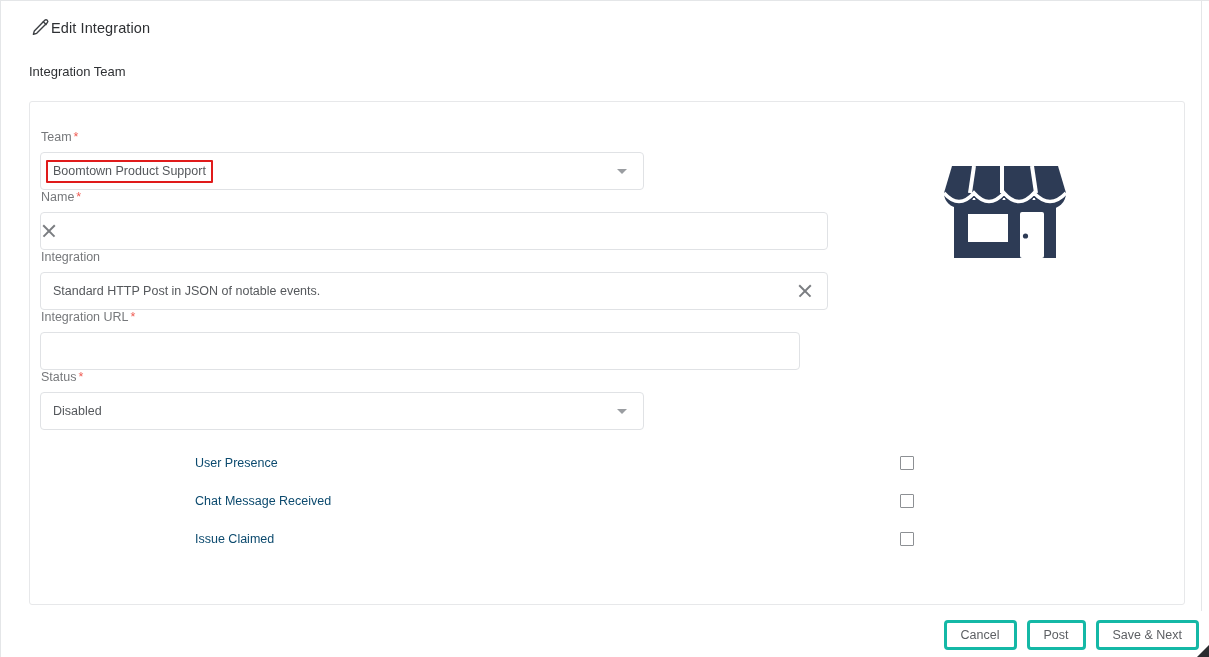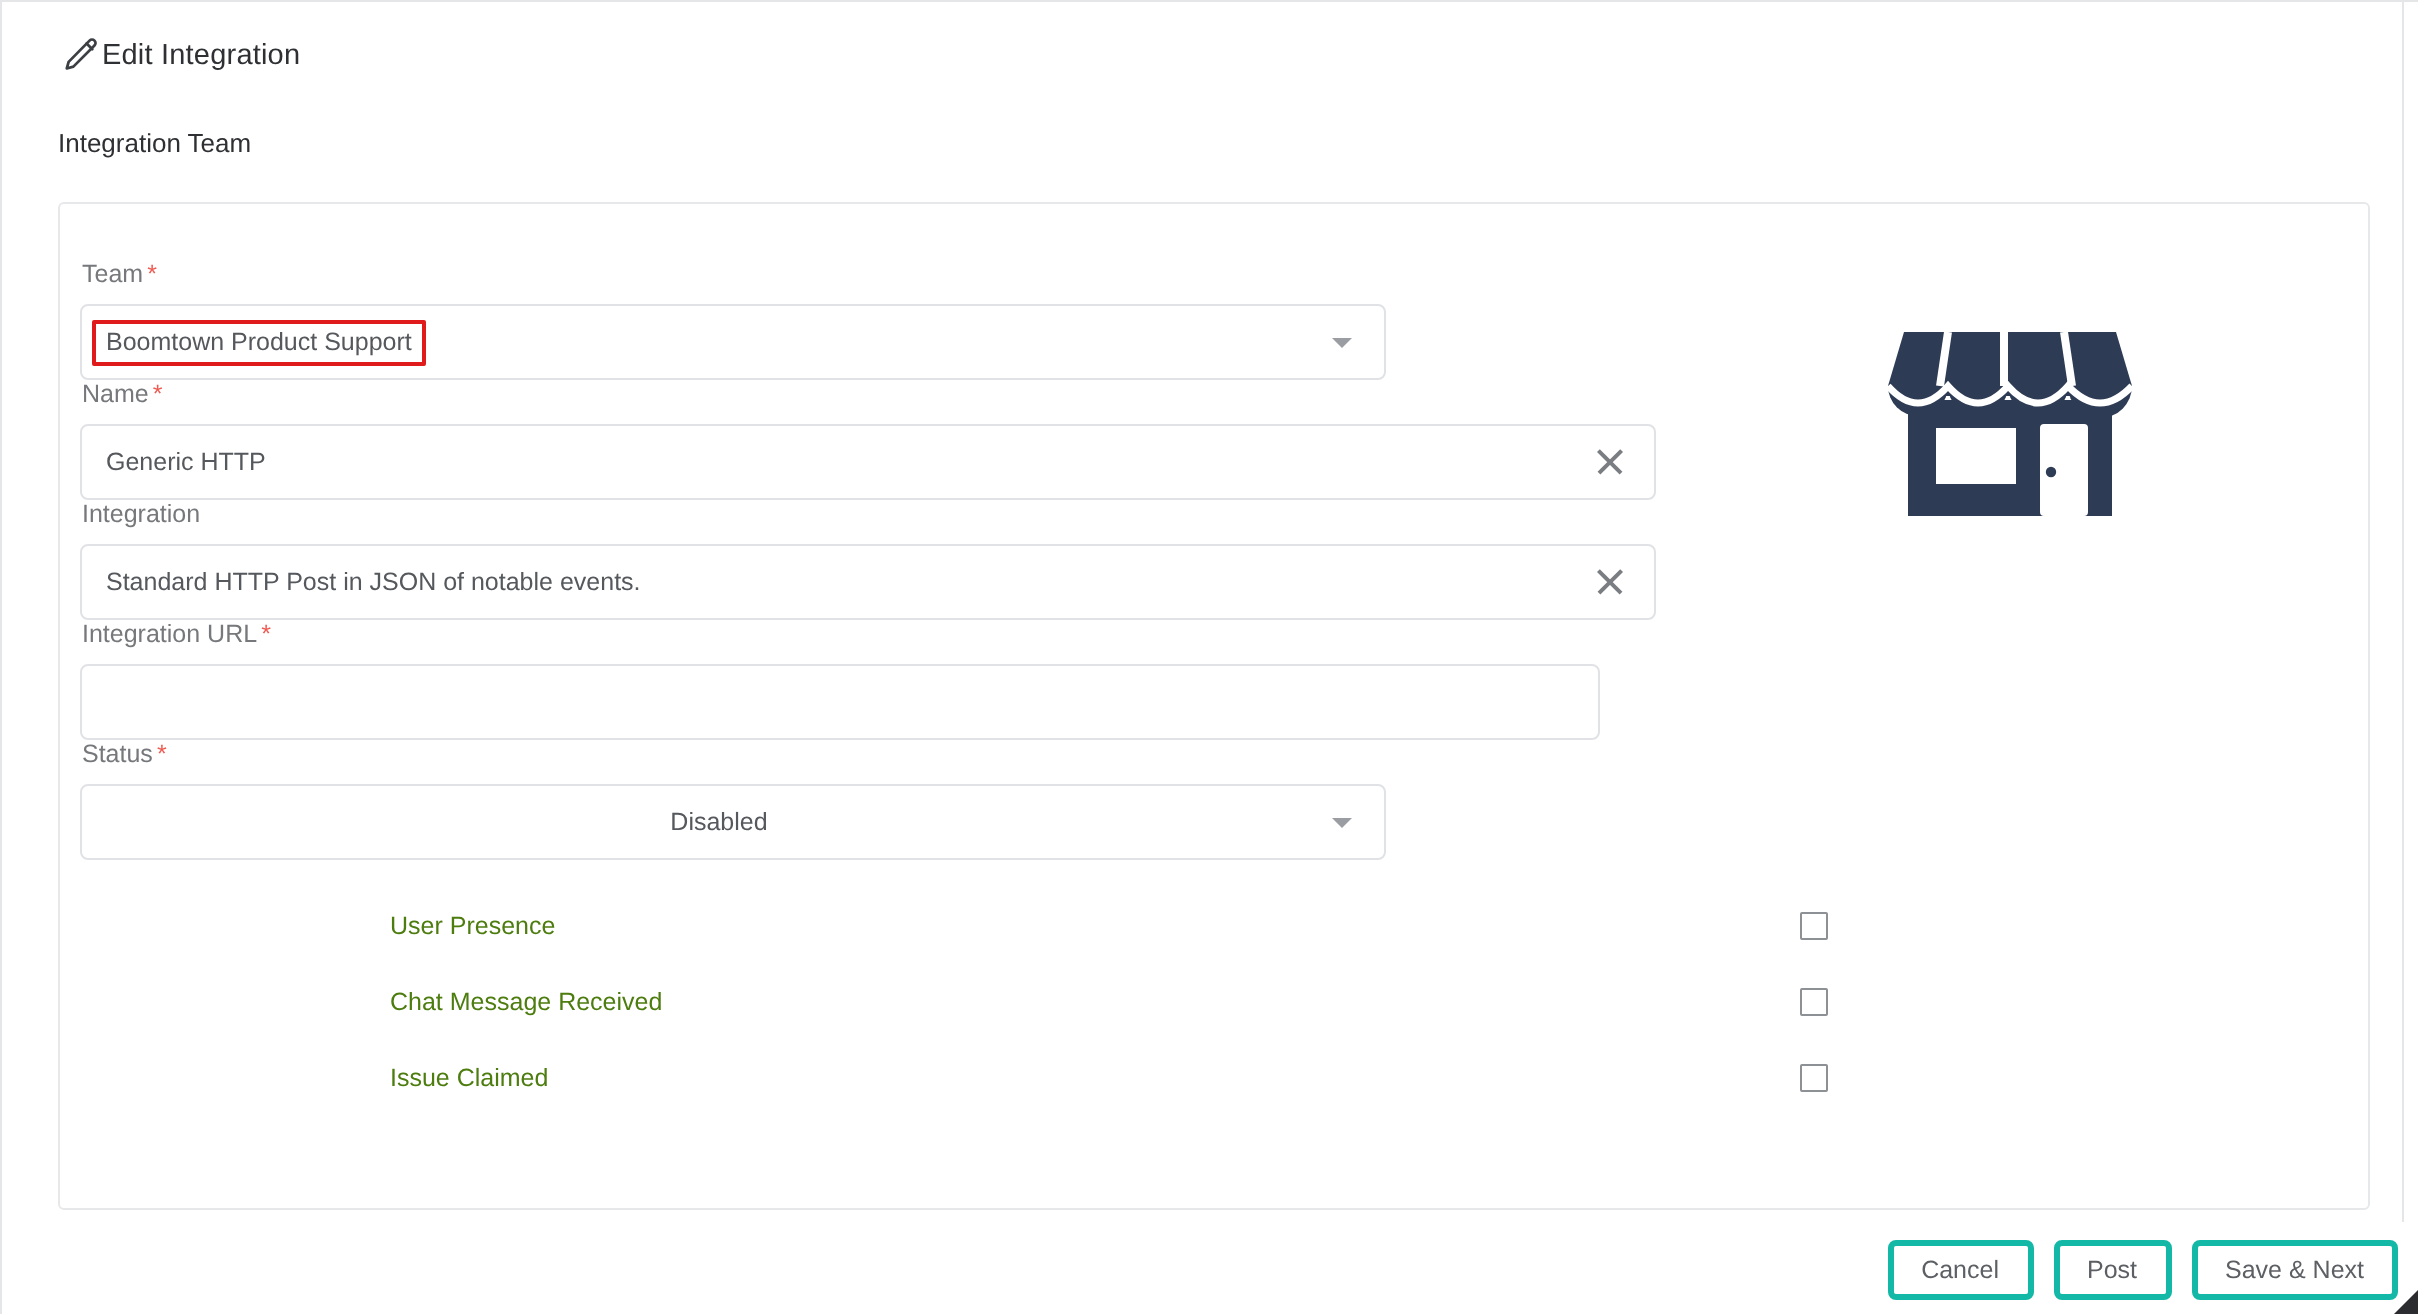--- a/index.html
+++ b/index.html
@@ -91,21 +91,21 @@
   .control {
     position: relative;
     height: 38px;
     border: 1px solid #e0e2e5;
     border-radius: 4px;
     background: #ffffff;
     display: flex;
     align-items: center;
   }
   .control.wide { width: 788px; }
-  .control.narrow { width: 653px; text-align: center; }
+  .control.narrow { width: 604px; }
 
   .control-value {
     font-size: 12.5px;
     color: #55585c;
     padding-left: 12px;
     flex: 1;
     white-space: nowrap;
     overflow: hidden;
   }
   .control-value.highlight {
@@ -151,21 +151,21 @@
   .event-row {
     position: relative;
     display: flex;
     align-items: center;
     height: 38px;
     width: 890px;
     margin-left: 0;
   }
   .event-label {
     font-size: 12.5px;
-    color: #4d7c0f;
+    color: #0c4a6e;
     margin-left: 155px;
   }
   .event-box {
     position: absolute;
     right: 16px;
     width: 14px;
     height: 14px;
     border: 1.6px solid #8d9094;
     border-radius: 1px;
     background: #fff;
@@ -279,21 +279,20 @@
           <span style="flex:1"></span>
           <span class="caret"></span>
         </div>
       </div>
 
       <div class="field">
         <div class="field-label">
           <span>Name</span><span class="req">*</span>
         </div>
         <div class="control wide">
-          <span class="control-value">Generic HTTP</span>
           <span class="clear-x"></span>
         </div>
       </div>
 
       <div class="field">
         <div class="field-label">
           <span>Integration</span><span class="req"></span>
         </div>
         <div class="control wide">
           <span class="control-value">Standard HTTP Post in JSON of notable events.</span>

